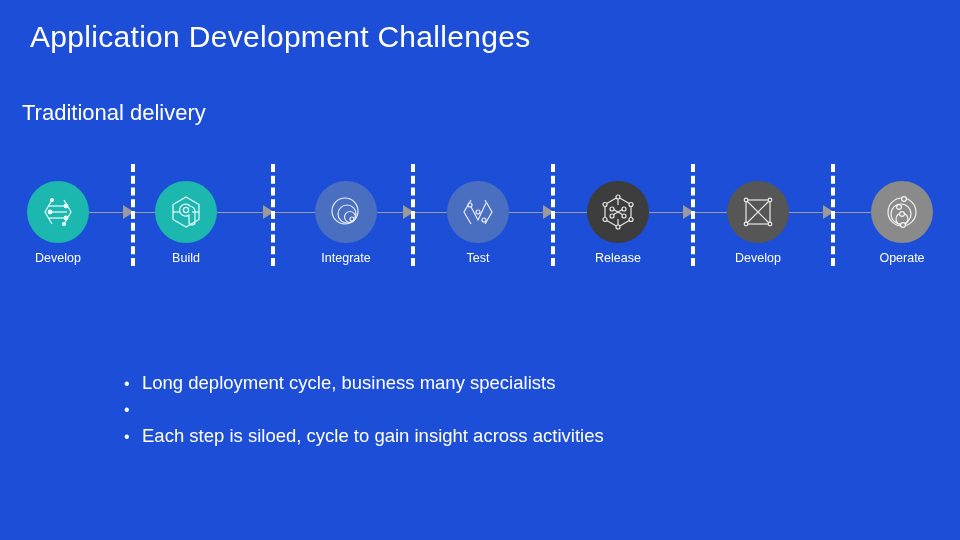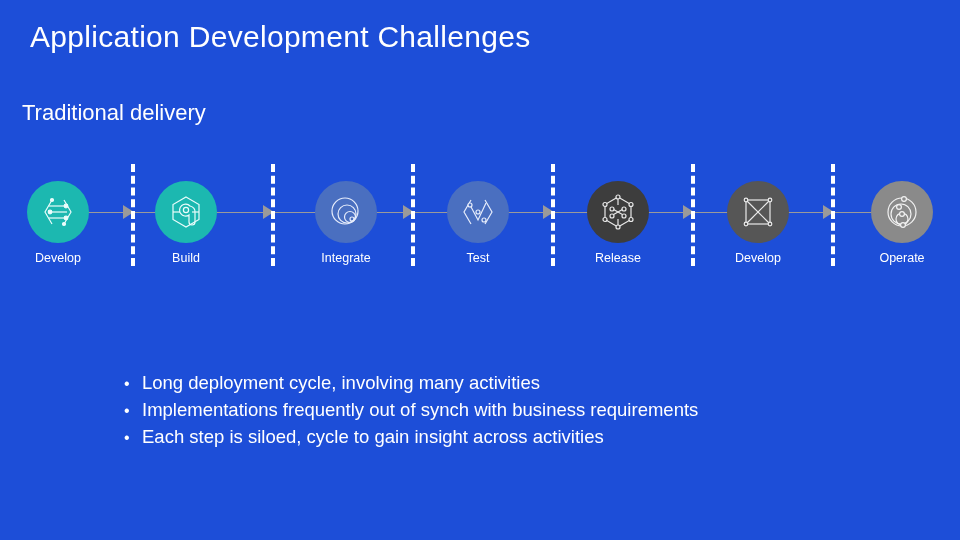--- a/index.html
+++ b/index.html
@@ -270,25 +270,24 @@
           </svg>
         </span>
       </div>
       <div class="stage-label">Operate</div>
     </div>
   </div>
 
   <div class="bullets">
     <div class="bullet-row">
       <span class="bullet-dot">•</span>
-      <span>Long deployment cycle, involving many activities</span>
+      <span>Long deployment cycle, business many specialists</span>
     </div>
     <div class="bullet-row">
       <span class="bullet-dot">•</span>
-      <span>Implementations frequently out of synch with business requirements</span>
     </div>
     <div class="bullet-row">
       <span class="bullet-dot">•</span>
       <span>Each step is siloed, cycle to gain insight across activities</span>
     </div>
   </div>
 
 </div>
 
 </body></html>

